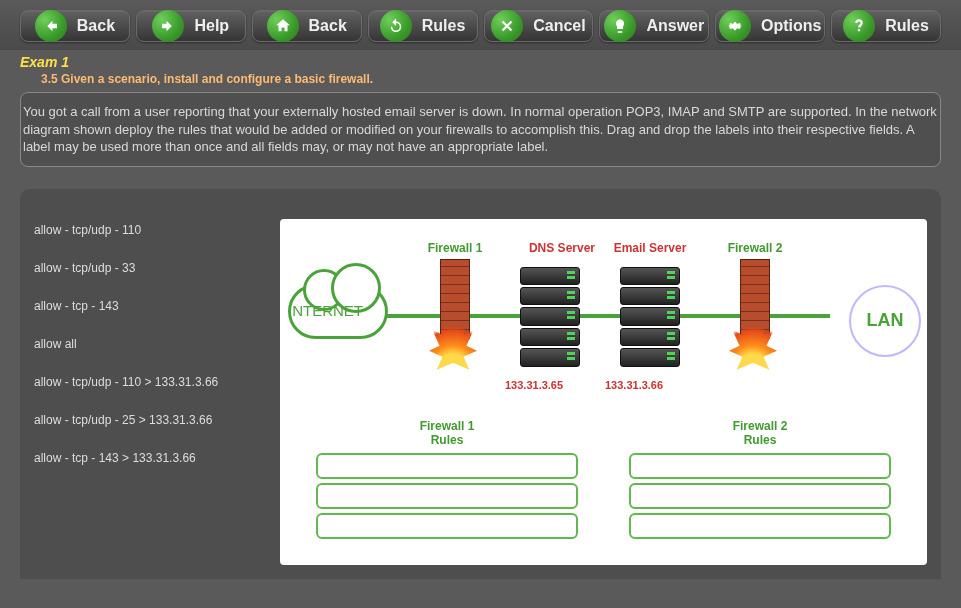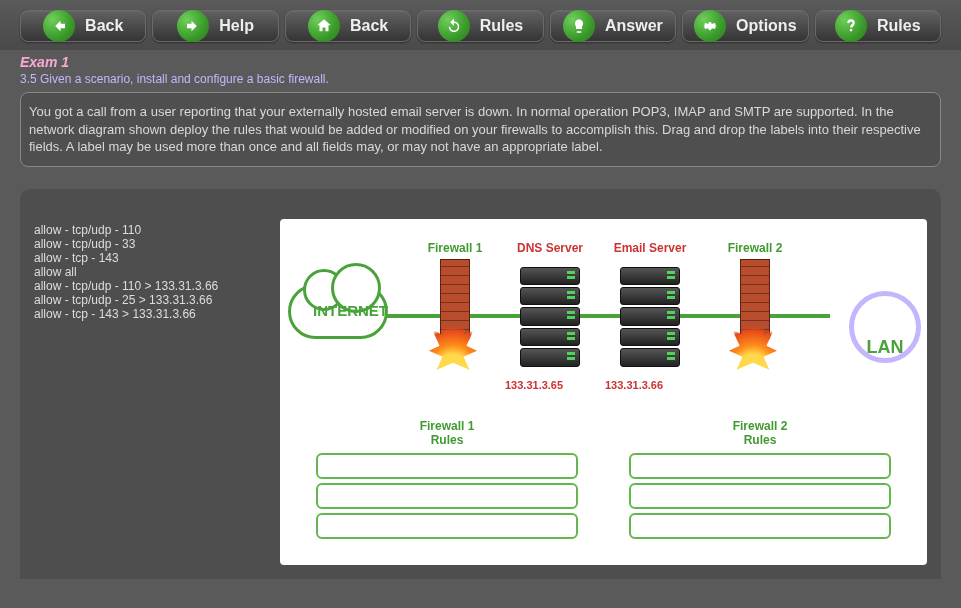--- a/index.html
+++ b/index.html
@@ -37,45 +37,46 @@
   .tb-icon {
     width: 32px; height: 32px;
     border-radius: 50%;
     background: radial-gradient(circle at 30% 30%, #6fcf5a, #3a9a2a 60%, #2a7a1a);
     display: flex; align-items: center; justify-content: center;
     color: #fff;
   }
   .tb-icon svg { width: 18px; height: 18px; fill: #fff; }
 
   .header-zone { padding: 0 20px 8px 20px; }
-  .exam-title { font-style: italic; font-weight: bold; font-size: 14px; color: #f9a8d4; padding: 4px 0 2px 0;}
-  .section-title { font-size: 12px; color: #c4b5fd; padding-bottom: 6px; font-weight: normal;}
+  .exam-title { font-style: italic; font-weight: bold; font-size: 14px; color: #fde047; padding: 4px 0 2px 0;}
+  .section-title { font-size: 12px; color: #fdba74; padding-bottom: 6px; font-weight: bold; margin-left: 21px;}
   .scenario-box {
     border: 1px solid #888;
     border-radius: 8px;
-    padding: 10px 8px;
+    padding: 10px 2px;
     background: #4f4f4f;
     color: #d8d8d8;
     font-size: 13px;
     line-height: 1.35;
   }
 
   .workarea {
     margin: 14px 20px 0 20px;
     background: #4e4e4e;
     border-radius: 10px 10px 0 0;
     padding: 30px 14px 14px 14px;
     height: 390px;
     display: flex;
     gap: 16px;
   }
   .labels-col {
     width: 230px;
     display: flex;
     flex-direction: column;
+    gap: 24px;
     padding-top: 4px;
     font-size: 12px;
     color: #ddd;
   }
   .drag-label { cursor: grab; }
 
   .diagram-panel {
     flex: 1;
     background: #ffffff;
     border-radius: 4px;
@@ -122,26 +123,26 @@
     background: #fff;
     position: relative;
   }
   .cloud-shape::before, .cloud-shape::after {
     content:""; position:absolute; background:#fff; border:3px solid #4aa33a; border-radius:50%;
   }
   .cloud-shape::before { width:36px; height:36px; left:12px; top:-18px; }
   .cloud-shape::after  { width:44px; height:44px; left:40px; top:-24px; }
   .cloud-text {
     position:absolute; left:0; right:0; top:18px;
-    text-align:right; color:#4aa33a; font-weight:bold; font-size:15px;
+    text-align:left; color:#4aa33a; font-weight:normal; font-size:15px;
   }
   .lan {
-    position:absolute; right:6px; top:72px;
-    width:72px; height:72px; border:5px solid #c4b5fd; border-radius:50%;
-    display:flex; align-items:flex-end; justify-content:center;
+    position:absolute; right:6px; top:66px;
+    width:72px; height:72px; border:2px solid #c4b5fd; border-radius:50%;
+    display:flex; align-items:center; justify-content:center;
     color:#4aa33a; font-weight:bold; font-size:18px; background:#fff;
   }
   .firewall {
     position:absolute; width:40px; height:110px; top:40px;
   }
   .brick {
     width:30px; height:80px; margin:0 auto;
     background:
       repeating-linear-gradient(0deg,#b84d2e 0 8px,#7a2f18 8px 9px),
       repeating-linear-gradient(90deg,transparent 0 14px,#7a2f18 14px 15px);
@@ -209,20 +210,28 @@
       </span>
     <span>Back</span>
   </div>
   <div class="tb-btn">
     <span class="tb-icon">
         <svg viewBox="0 0 24 24">
           <path d="M12 5V2L7 7l5 5V8c3 0 5 2 5 5s-2 5-5 5-5-2-5-5H5c0 4 3 7 7 7s7-3 7-7-3-7-7-7z"></path>
         </svg>
       </span>
     <span>Rules</span>
+  </div>
+  <div class="tb-btn">
+    <span class="tb-icon">
+        <svg viewBox="0 0 24 24">
+          <path d="M6 6l12 12M18 6L6 18" stroke="#fff" stroke-width="3" fill="none"></path>
+        </svg>
+      </span>
+    <span>Cancel</span>
   </div>
   <div class="tb-btn">
     <span class="tb-icon">
         <svg viewBox="0 0 24 24">
           <path d="M12 3a6 6 0 00-4 10v3h8v-3a6 6 0 00-4-10zM9 19h6v2H9z"></path>
         </svg>
       </span>
     <span>Answer</span>
   </div>
   <div class="tb-btn">
@@ -258,21 +267,21 @@
     <div class="drag-label">allow all</div>
     <div class="drag-label">allow - tcp/udp - 110 &gt; 133.31.3.66</div>
     <div class="drag-label">allow - tcp/udp - 25 &gt; 133.31.3.66</div>
     <div class="drag-label">allow - tcp - 143 &gt; 133.31.3.66</div>
   </div>
 
   <div class="diagram-panel">
     <div class="topology">
 
       <div class="node-label green-txt" style="left:130px; top:22px;">Firewall 1</div>
-      <div class="node-label red-txt" style="left:225px; top:22px;">DNS Server</div>
+      <div class="node-label red-txt" style="left:225px; top:22px;text-align:right;">DNS Server</div>
       <div class="node-label red-txt" style="left:325px; top:22px;">Email Server</div>
       <div class="node-label green-txt" style="left:430px; top:22px;">Firewall 2</div>
 
       <div class="conn-line" style="left:100px; width:450px;"></div>
 
       <div class="cloud">
         <div class="cloud-shape"></div>
         <div class="cloud-text">INTERNET</div>
       </div>
 

